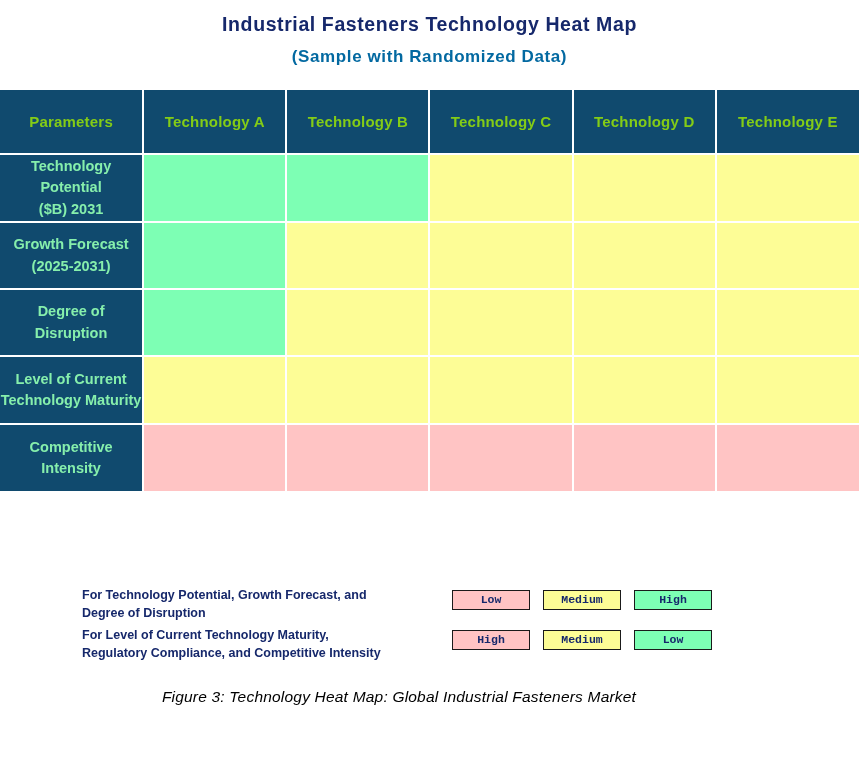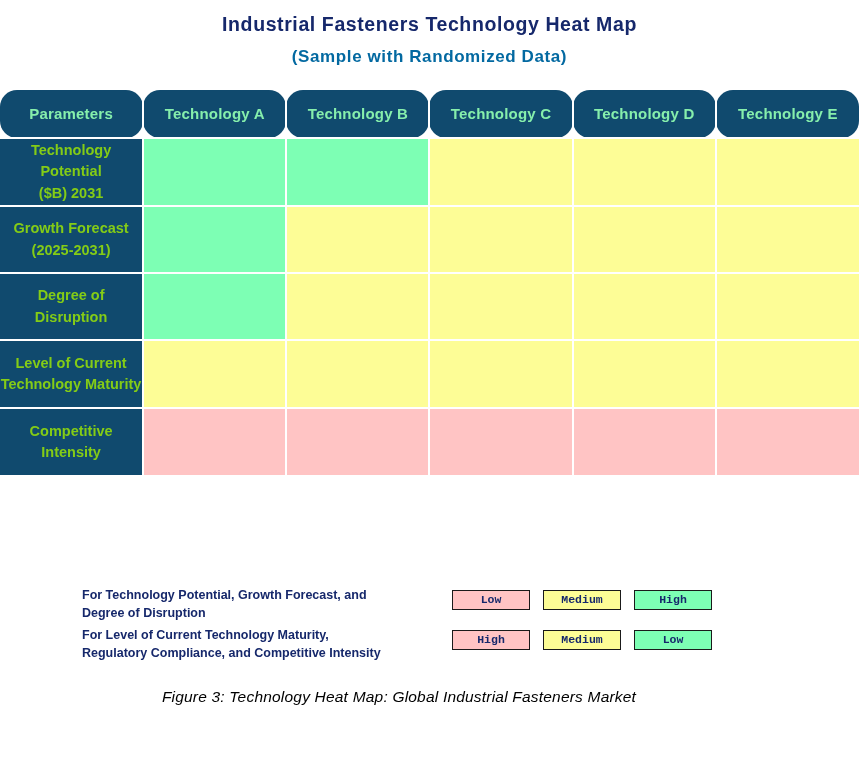--- a/index.html
+++ b/index.html
@@ -54,37 +54,36 @@
     width: 859px;
     table-layout: fixed;
   }
   table.heatmap th,
   table.heatmap td {
     padding: 0;
     margin: 0;
   }
   .hdr-cell {
     background: #104a6e;
-    color: #86efac;
+    color: #84cc16;
     font-size: 15px;
     font-weight: bold;
     text-align: center;
-    height: 48px;
+    height: 64px;
     vertical-align: middle;
     border-right: 2px solid #ffffff;
     box-sizing: border-box;
     letter-spacing: 0.2px;
-    border-radius: 17px;
   }
   .hdr-cell.last {
     border-right: none;
   }
   .row-label {
     background: #104a6e;
-    color: #84cc16;
+    color: #86efac;
     font-size: 14.5px;
     font-weight: bold;
     text-align: center;
     vertical-align: middle;
     border-top: 2px solid #ffffff;
     border-right: 2px solid #ffffff;
     box-sizing: border-box;
     line-height: 1.45;
     padding: 2px 4px;
   }

